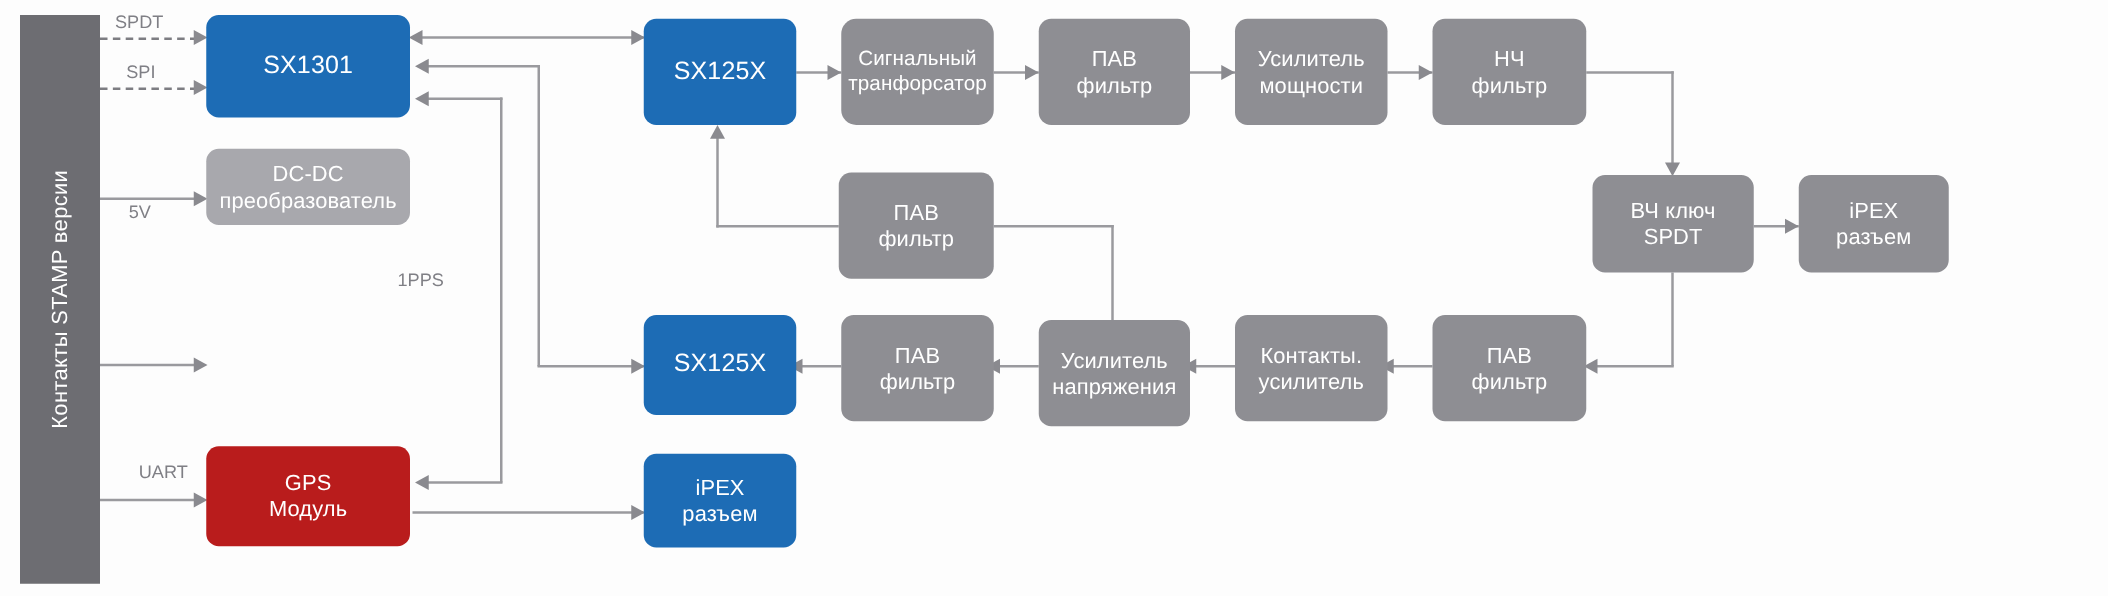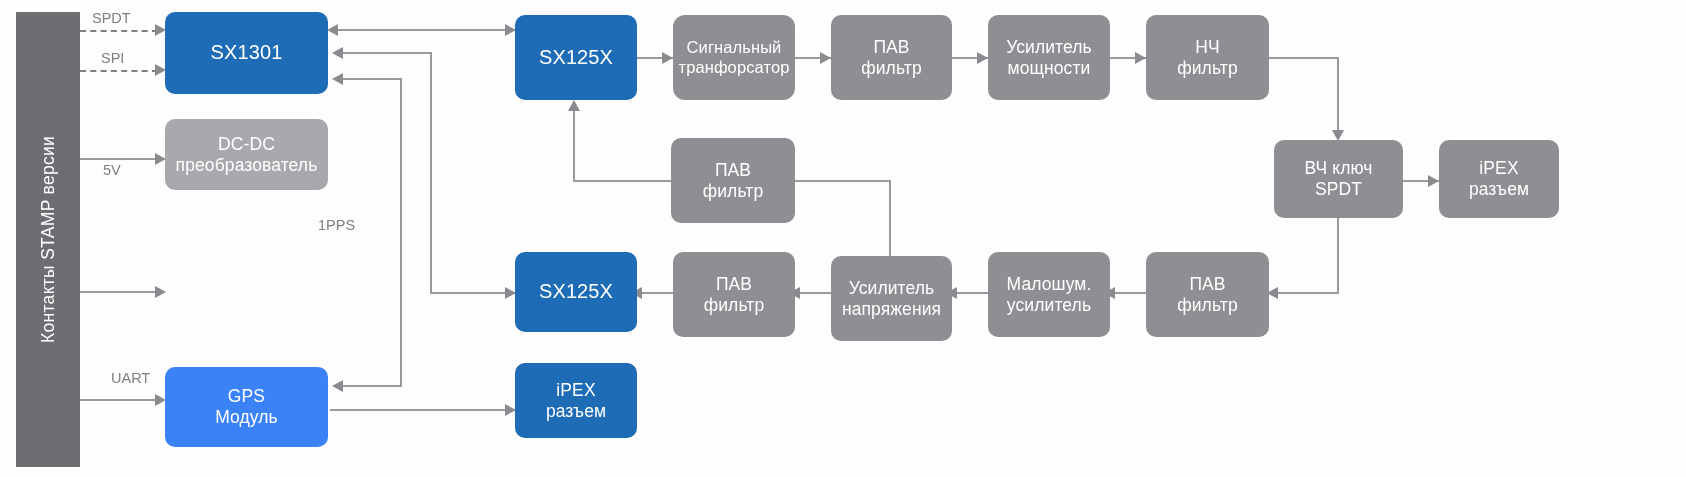--- a/index.html
+++ b/index.html
@@ -30,21 +30,21 @@
     color: #ffffff;
     line-height: 1.18;
     letter-spacing: 0.1px;
     padding: 2px 4px;
     z-index: 3;
   }
   .block .ln { display: block; white-space: nowrap; }
   .block.gray  { background: #8e8e93; }
   .block.gray2 { background: #a8a8ad; }
   .block.blue  { background: #1d6cb5; }
-  .block.magenta { background: #3b82f6; margin-top: 10px; }
+  .block.magenta { background: #b91c1c; }
   .block.sidebar {
     background: #6d6d72;
     border-radius: 0;
     writing-mode: vertical-rl;
     transform: rotate(180deg);
     white-space: nowrap;
     letter-spacing: 0.3px;
   }
   .f16 { font-size: 16.5px; border-radius: 12px; }
   .f17 { font-size: 17.5px; }
@@ -171,21 +171,21 @@
   <div class="edge-label" style="left:90px; top:370px;margin-left:21px;">UART</div>
 
   <div class="block sidebar f17" style="left:16px; top:12px; width:64px; height:455px;">
     <span class="ln">Контакты STAMP версии</span>
   </div>
 
   <div class="block blue" style="left:165px; top:12px; width:163px; height:82px;">
     <span class="f19"><span>SX</span><span class="b">1301</span></span>
   </div>
 
-  <div class="block gray2 f17" style="left:165px; top:119px; width:163px; height:71px;">
+  <div class="block gray2 f17" style="left:165px; top:119px; width:163px; height:61px;">
     <span class="ln">DC-DC</span>
     <span class="ln">преобразователь</span>
   </div>
 
 
   <div class="block magenta f17" style="left:165px; top:357px; width:163px; height:80px;">
     <span class="ln b">GPS</span>
     <span class="ln">Модуль</span>
   </div>
 
@@ -241,21 +241,21 @@
     <span class="ln">ПАВ</span>
     <span class="ln">фильтр</span>
   </div>
 
   <div class="block gray f17" style="left:831px; top:256px; width:121px; height:85px;">
     <span class="ln">Усилитель</span>
     <span class="ln">напряжения</span>
   </div>
 
   <div class="block gray f17" style="left:988px; top:252px; width:122px; height:85px;">
-    <span class="ln">Малошум.</span>
+    <span class="ln">Контакты.</span>
     <span class="ln">усилитель</span>
   </div>
 
   <div class="block gray f17" style="left:1146px; top:252px; width:123px; height:85px;">
     <span class="ln">ПАВ</span>
     <span class="ln">фильтр</span>
   </div>
 
 </div>
 

